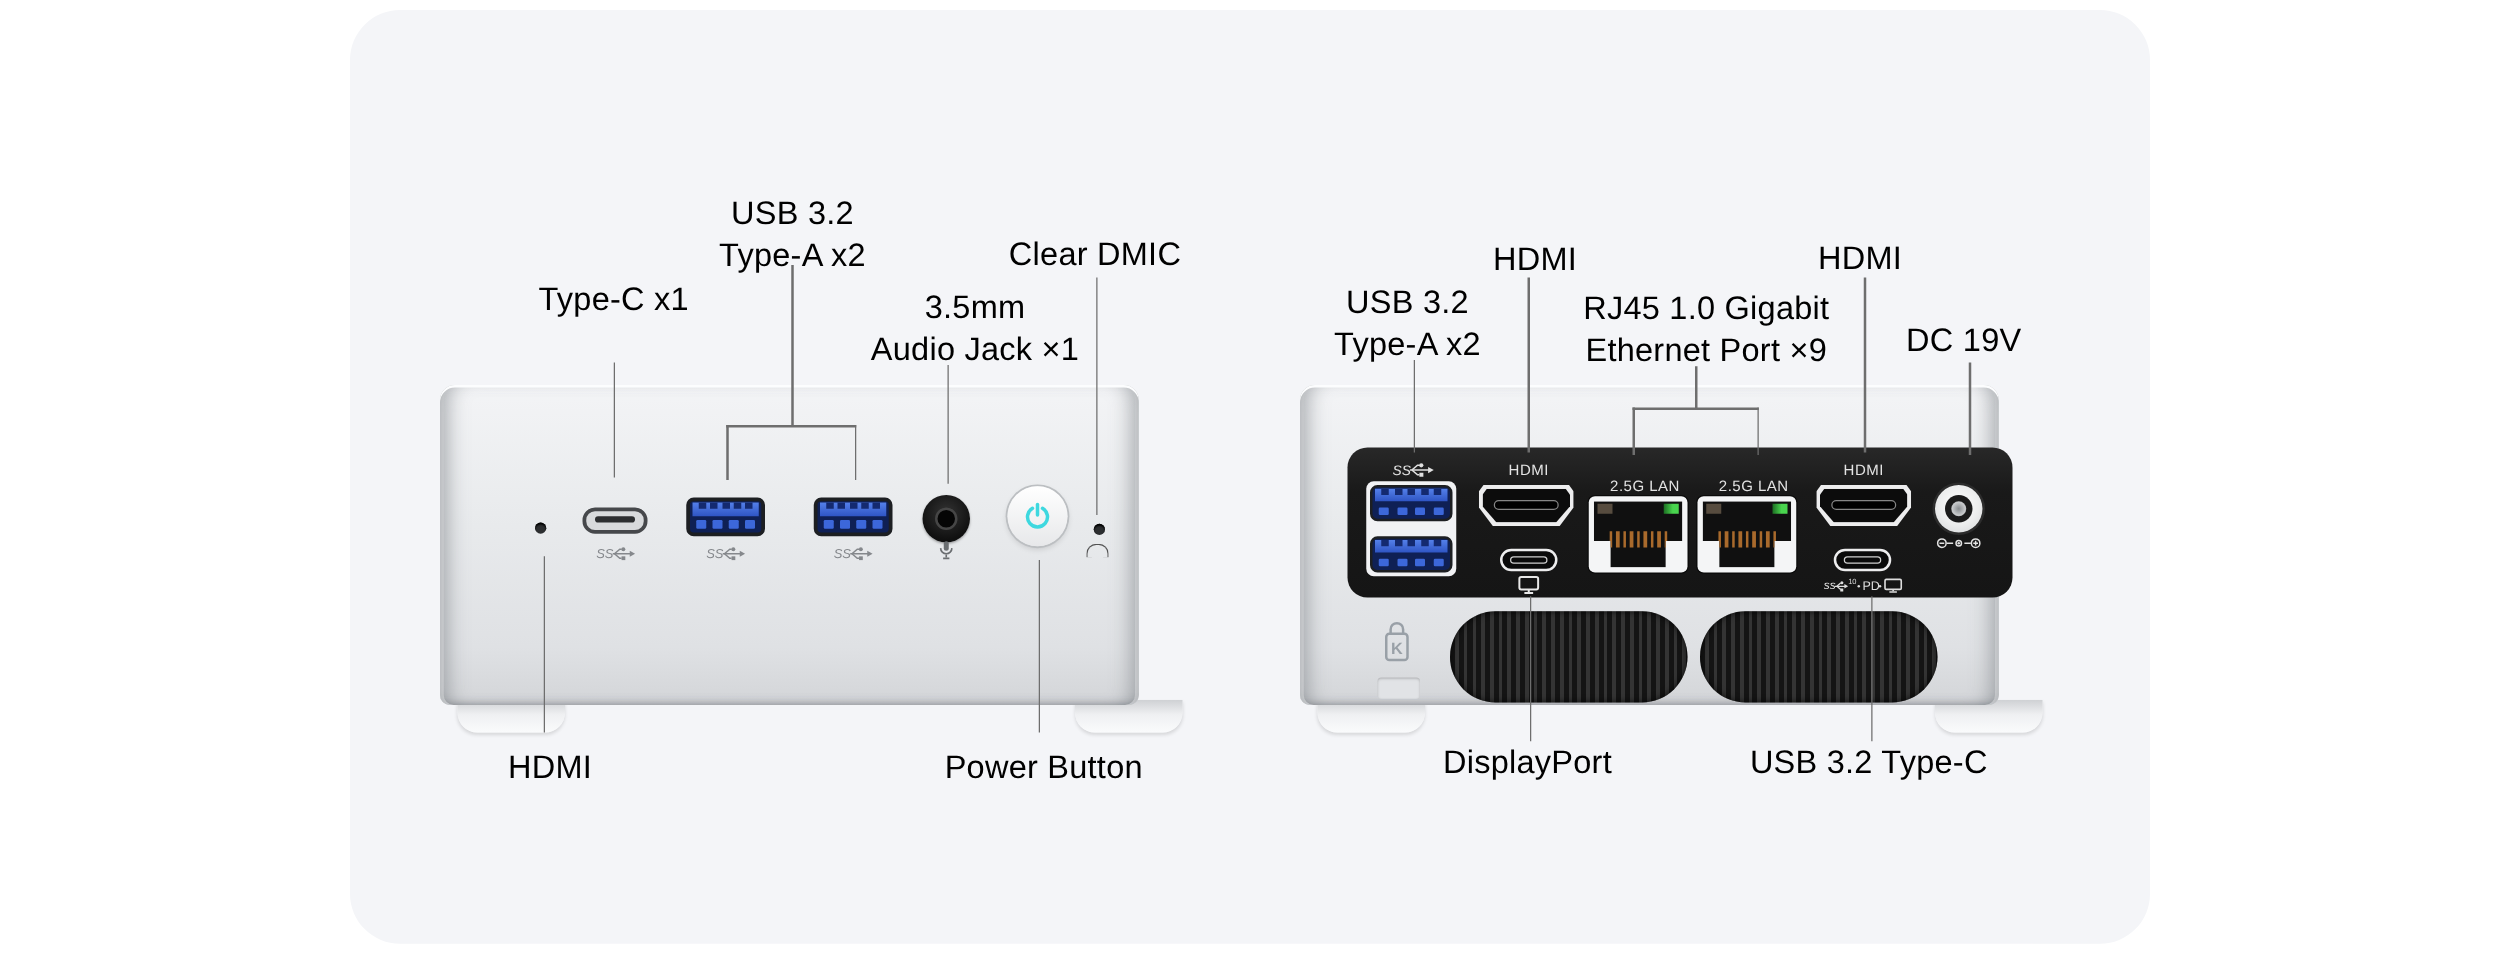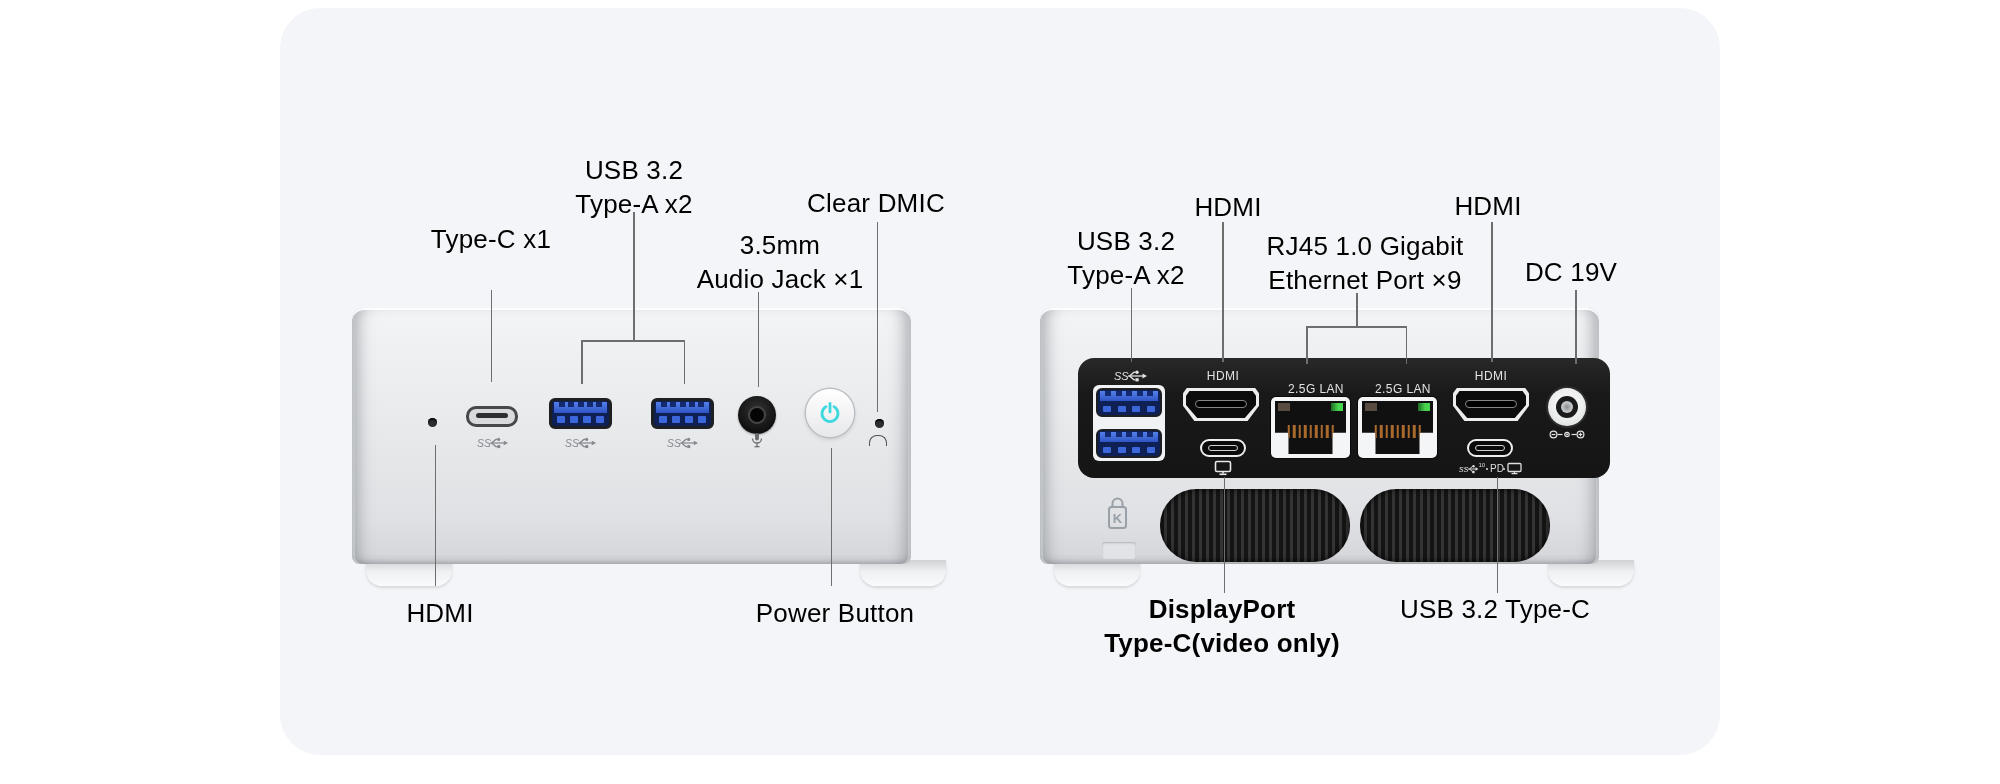--- a/index.html
+++ b/index.html
@@ -391,18 +391,17 @@
     <div>USB 3.2</div>
     <div>Type-A x2</div>
   </div>
   <div class="lbl" style="left:1078px;top:190px;">HDMI</div>
   <div class="lbl" style="left:1215px;top:229px;">
     <div>RJ45 1.0 Gigabit</div>
     <div>Ethernet Port ×9</div>
   </div>
   <div class="lbl" style="left:1338px;top:189px;">HDMI</div>
   <div class="lbl" style="left:1421px;top:255px;">DC 19V</div>
-  <div class="lbl" style="left:1072px;top:592px;font-weight:bold;">
+  <div class="lbl" style="left:1072px;top:592px;">
     <div>DisplayPort</div>
-    <div>Type-C(video only)</div>
   </div>
   <div class="lbl" style="left:1345px;top:592px;">USB 3.2 Type-C</div>
 </div>
 
 </body></html>

